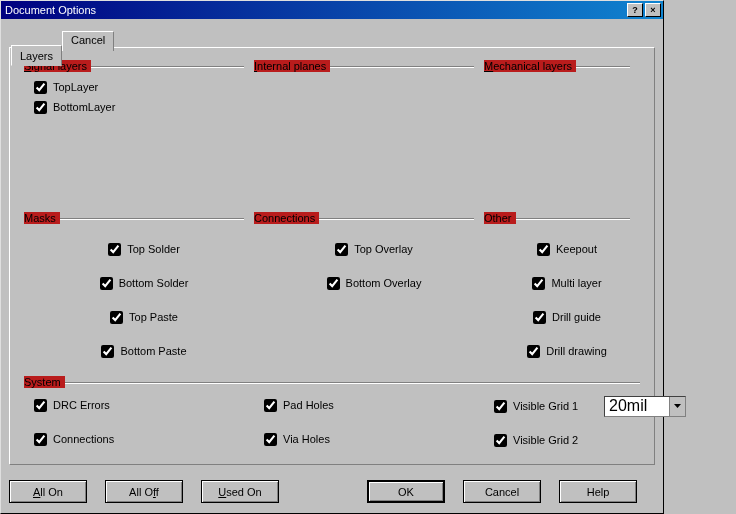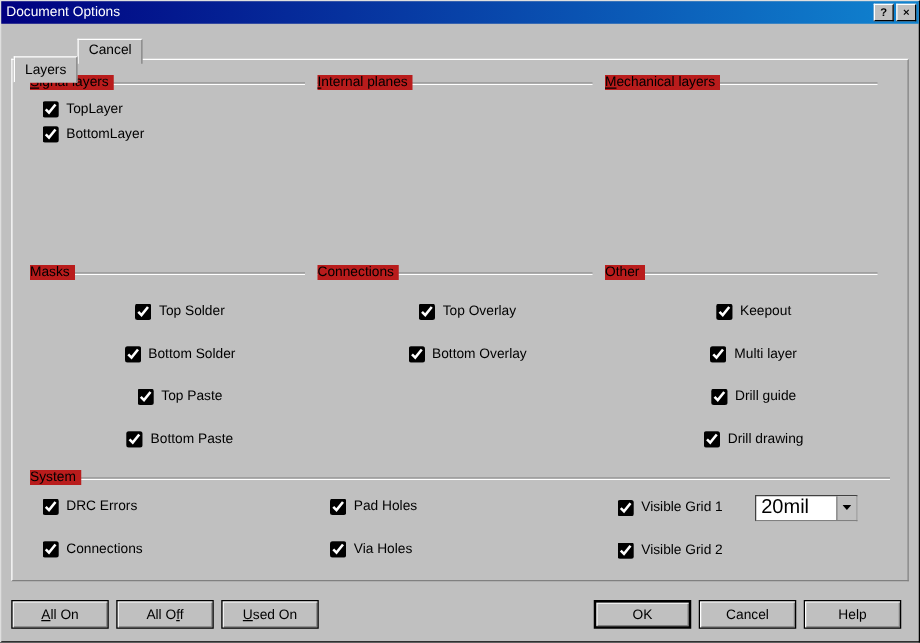--- a/index.html
+++ b/index.html
@@ -7,21 +7,21 @@
   margin: 0;
   padding: 0;
   font-family: "MS Sans Serif", "Microsoft Sans Serif", Tahoma, sans-serif;
   font-size: 11px;
   background: #c0c0c0;
   width: 736px;
   height: 514px;
   overflow: hidden;
 }
 .window {
-  width: 736px;
+  width: 664px;
   height: 514px;
   background: #c0c0c0;
   border: 1px solid #000;
   border-top-color: #dfdfdf;
   border-left-color: #dfdfdf;
   position: relative;
 }
 .titlebar {
   height: 18px;
   background: linear-gradient(to right, #000080, #1084d0);
@@ -169,21 +169,21 @@
   align-items: center;
 }
 .btn {
   width: 78px; height: 23px;
   background: #c0c0c0;
   border: 1px solid #000;
   box-shadow: inset 1px 1px 0 #fff, inset -1px -1px 0 #808080;
   font-family: inherit;
   font-size: 11px;
   padding: 0;
-  margin-right: 6px;
+  margin-right: 18px;
 }
 .btn.default {
   border: 2px solid #000;
   box-shadow: inset 1px 1px 0 #fff, inset -1px -1px 0 #808080;
 }
 .spacer { flex: 1; }
 </style>
 </head>
 <body>
 

